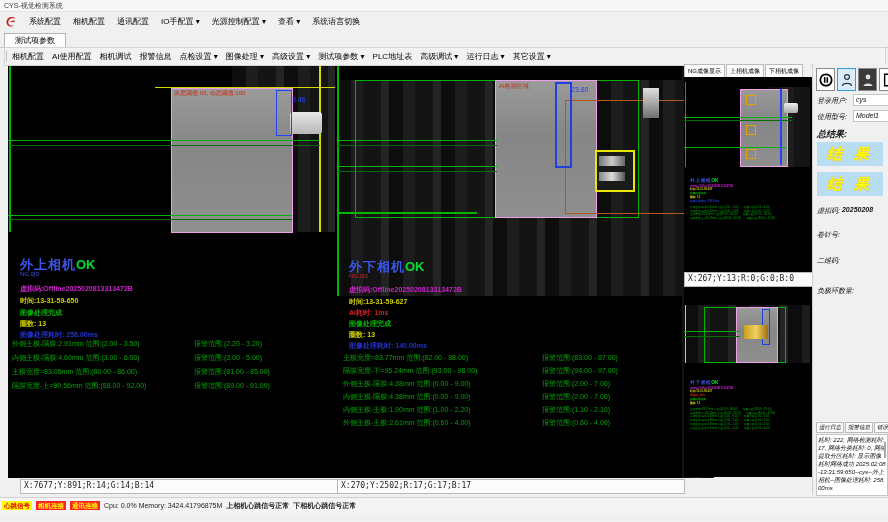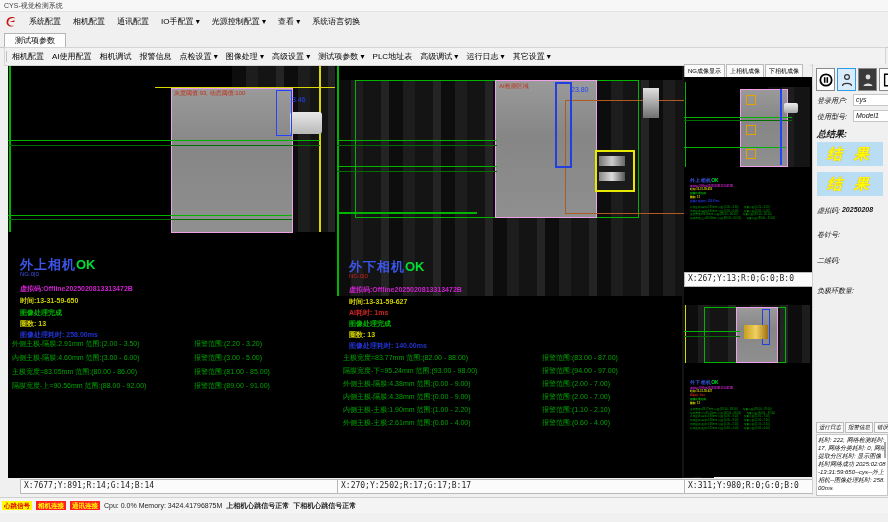--- a/index.html
+++ b/index.html
@@ -265,21 +265,20 @@
       <div style="display:flex;gap:14px;">
           <span class="meas">内侧主极-主极:1.90mm 范围:(1.00 - 2.20)</span>
           <span class="meas">报警范围:(1.10 - 2.10)</span>
         </div>
       <div style="display:flex;gap:14px;">
           <span class="meas">外侧主极-主极:2.61mm 范围:(0.60 - 4.00)</span>
           <span class="meas">报警范围:(0.60 - 4.00)</span>
         </div>
     </div>
   </div>
-  <div class="abs pstatus" style="left:684px;top:479px;width:124px;height:13px;">X:311;Y:980;R:0;G:0;B:0</div>
 
   <div class="abs sidebar">
 
     <div class="abs" style="left:3px;top:4px;display:flex;gap:2px;">
       <div class="iconbtn">
         <svg width="14" height="14" viewBox="0 0 16 16">
           <circle cx="8" cy="8" r="6.5" fill="none" stroke="#000" stroke-width="2"></circle>
           <rect x="5.6" y="4.8" width="1.8" height="6.4" fill="#000"></rect>
           <rect x="8.6" y="4.8" width="1.8" height="6.4" fill="#000"></rect>
         </svg>

